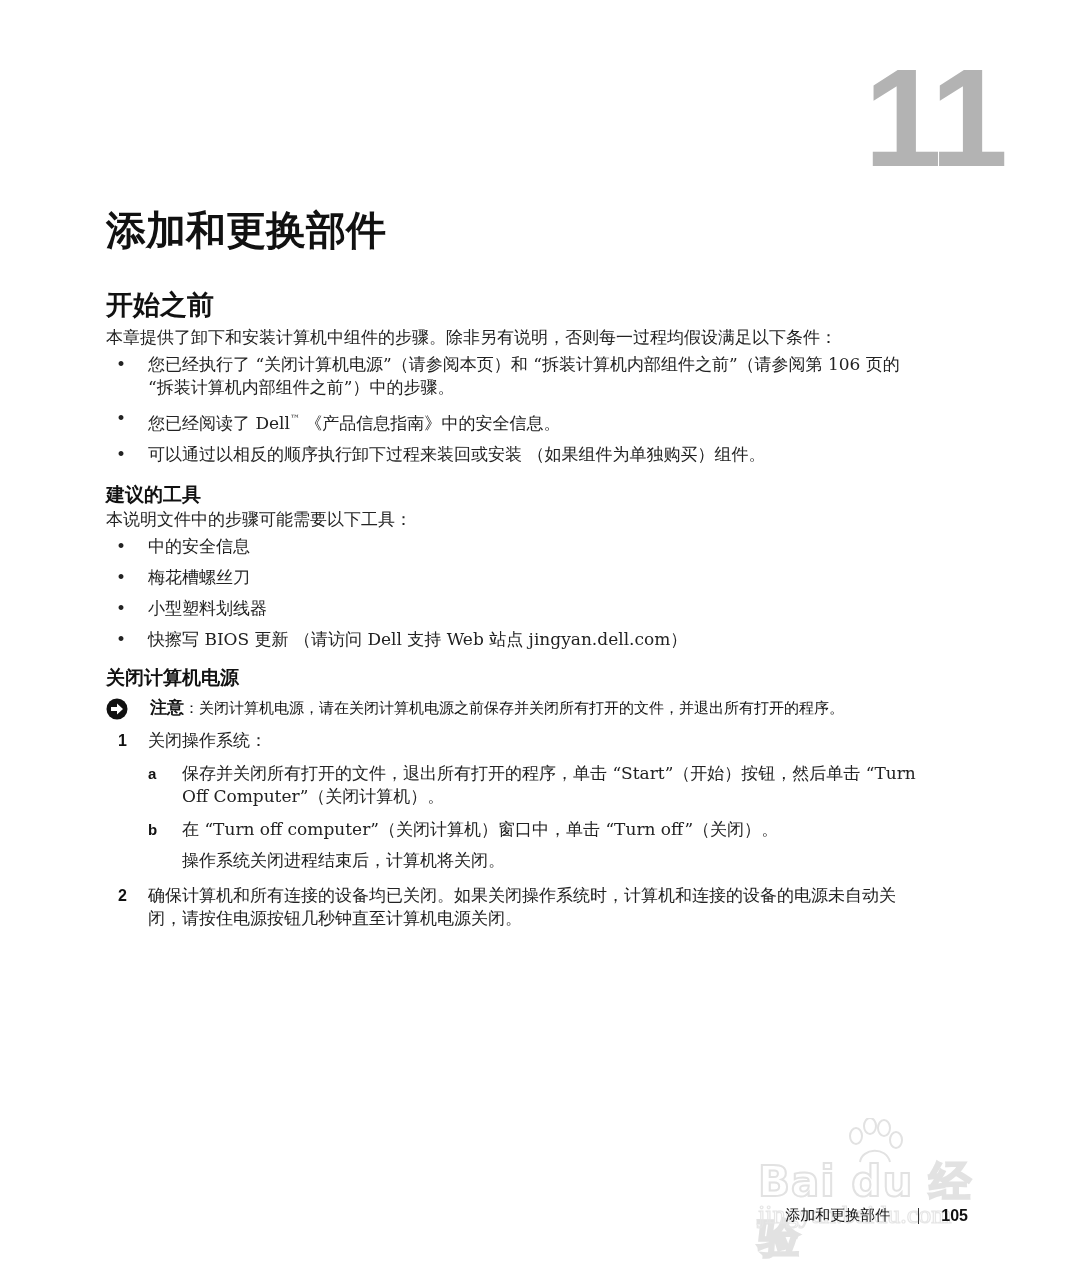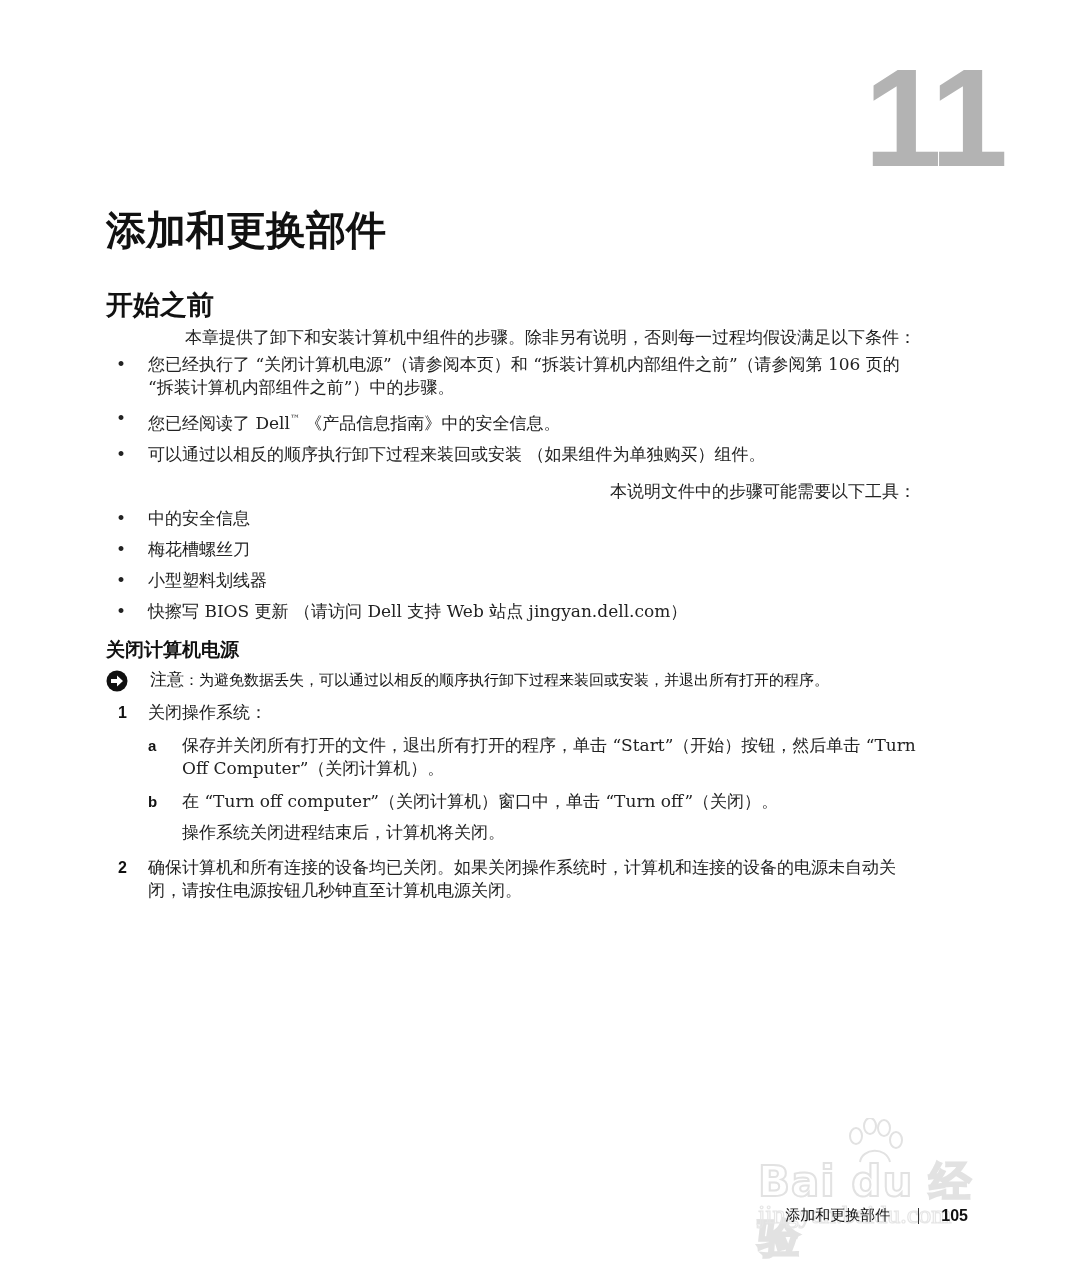--- a/index.html
+++ b/index.html
@@ -25,41 +25,41 @@
   }
   h2.sec {
     font-family: "DejaVu Sans", "Liberation Sans", sans-serif;
     font-weight: 700; font-size: 27px; line-height: 38px; margin: 0 0 2px 0; color: #111;
   }
   h3.sub {
     font-family: "DejaVu Sans", "Liberation Sans", sans-serif;
     font-weight: 700; font-size: 19px; line-height: 28px; margin: 0; color: #111;
   }
   p.body {
-    font-size: 17px; line-height: 23px; margin: 0; color: #222; text-align: right;
+    font-size: 17px; line-height: 23px; margin: 0; color: #222;
   }
   ul.bullets { list-style: none; margin: 4px 0 0 0; padding: 0; }
   ul.bullets li {
     position: relative; padding-left: 42px; font-size: 17px; line-height: 23px;
     color: #222; margin-bottom: 8px;
   }
   ul.bullets li .dot {
     position: absolute; left: 10px; top: 0; font-size: 17px;
   }
   .bold-serif { font-weight: 400; }
   .tm { font-size: 10px; vertical-align: super; }
   .note {
     position: relative; padding-left: 44px; margin-top: 6px;
     font-family: "DejaVu Sans", "Liberation Sans", sans-serif;
     font-size: 15px; line-height: 21px; color: #111;
   }
   .note .note-icon {
     position: absolute; left: 0; top: 1px; width: 22px; height: 22px;
   }
-  .note .note-label { font-weight: 400; font-size: 17px; }
+  .note .note-label { font-weight: 700; font-size: 17px; }
   ol.steps { list-style: none; margin: 10px 0 0 0; padding: 0; }
   ol.steps > li { position: relative; padding-left: 42px; font-size: 17px; line-height: 23px; color: #222; margin-bottom: 10px; }
   ol.steps > li .num {
     position: absolute; left: 12px; top: 0;
     font-family: "Liberation Sans", "DejaVu Sans", sans-serif; font-weight: 700; font-size: 16px; color: #111;
   }
   ol.substeps { list-style: none; margin: 10px 0 0 0; padding: 0; }
   ol.substeps > li { position: relative; padding-left: 34px; font-size: 17px; line-height: 23px; margin-bottom: 10px; }
   ol.substeps > li .letter {
     position: absolute; left: 0; top: 0;
@@ -104,37 +104,38 @@
     <h2 class="sec">开始之前</h2>
     <p class="body">本章提供了卸下和安装计算机中组件的步骤。除非另有说明，否则每一过程均假设满足以下条件：</p>
     <ul class="bullets mt12">
       <li><span class="dot">•</span><span>您已经执行了 “关闭计算机电源”（请参阅本页）和 “拆装计算机内部组件之前”（请参阅第 106 页的 “拆装计算机内部组件之前”）中的步骤。</span></li>
       <li><span class="dot">•</span><span>您已经阅读了 Dell</span><span class="tm">™</span><span class="bold-serif"> 《产品信息指南》</span><span>中的安全信息。</span></li>
       <li><span class="dot">•</span><span>可以通过以相反的顺序执行卸下过程来装回或安装 （如果组件为单独购买）组件。</span></li>
     </ul>
   </section>
 
   <section class="mt14">
+    <h3 class="sub">建议的工具</h3>
     <p class="body">本说明文件中的步骤可能需要以下工具：</p>
     <ul class="bullets">
       <li><span class="dot">•</span><span>中的安全信息</span></li>
       <li><span class="dot">•</span><span>梅花槽螺丝刀</span></li>
       <li><span class="dot">•</span><span>小型塑料划线器</span></li>
       <li><span class="dot">•</span><span>快擦写 BIOS 更新 （请访问 Dell 支持 Web 站点 jingyan.dell.com）</span></li>
     </ul>
   </section>
 
   <section class="mt12">
     <h3 class="sub">关闭计算机电源</h3>
     <div class="note">
       <svg class="note-icon" viewBox="0 0 22 22">
         <circle cx="11" cy="11" r="10.5" fill="#111"></circle>
         <path d="M5 9 H11 V5.5 L17 11 L11 16.5 V13 H5 Z" fill="#fff"></path>
       </svg>
-      <span class="note-label">注意</span><span>：为避免数据丢失，可以通过以相反的顺序执行卸下过程来装回或安装，并退出所有打开的程序。</span>
+      <span class="note-label">注意</span><span>：关闭计算机电源，请在关闭计算机电源之前保存并关闭所有打开的文件，并退出所有打开的程序。</span>
     </div>
 
     <ol class="steps">
       <li>
         <span class="num">1</span>
         <span>关闭操作系统：</span>
         <ol class="substeps">
           <li>
             <span class="letter">a</span>
             <span>保存并关闭所有打开的文件，退出所有打开的程序，单击 </span><span class="bold-serif">“Start”（开始）</span><span>按钮，然后单击 </span><span class="bold-serif">“Turn Off Computer”（关闭计算机）</span><span>。</span>

